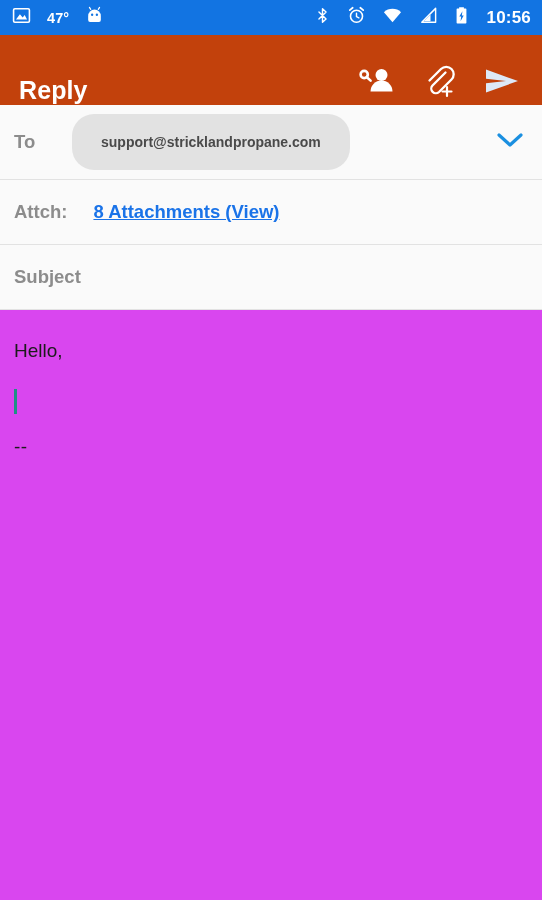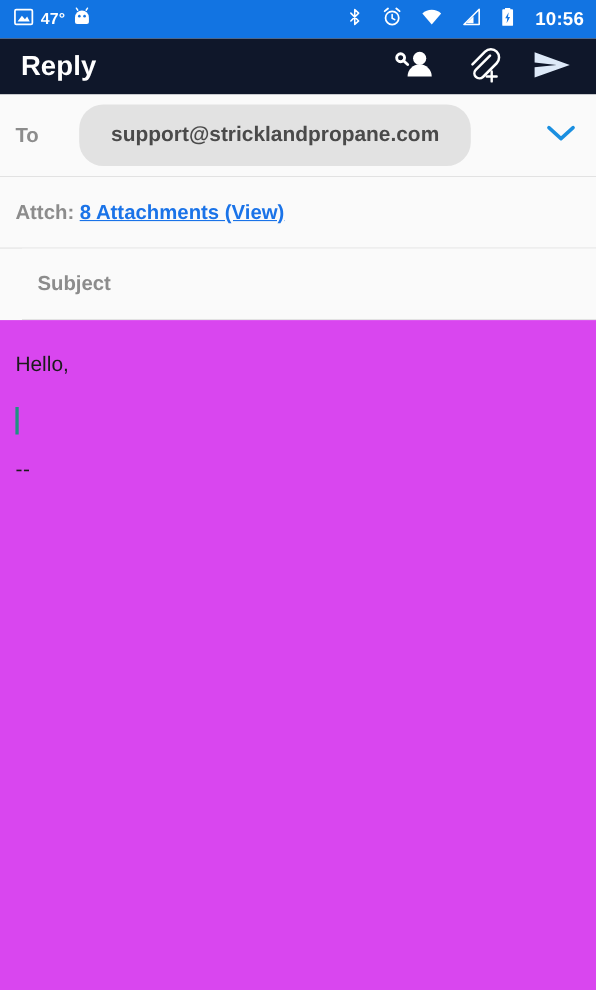--- a/index.html
+++ b/index.html
@@ -32,21 +32,21 @@
     display: flex;
     align-items: center;
     justify-content: space-between;
     padding: 0 11px 0 12px;
     flex: 0 0 auto;
     color: #ffffff;
   }
   .status-left {
     display: flex;
     align-items: center;
-    gap: 6px;
+    gap: 16px;
   }
   .status-right {
     display: flex;
     align-items: center;
     gap: 16px;
   }
   .status-temp {
     font-size: 14.5px;
     font-weight: bold;
     letter-spacing: 0.1px;
@@ -56,24 +56,24 @@
     font-size: 17px;
     font-weight: bold;
     color: #ffffff;
     letter-spacing: 0.2px;
     margin-left: 2px;
   }
   .sicon { display: block; }
 
   
   .app-bar {
-    height: 51px;
-    background: #0f172a;
-    display: flex;
-    align-items: center;
+    height: 70px;
+    background: #c2410c;
+    display: flex;
+    align-items: flex-end;
     padding: 0 17px 0 19px;
     flex: 0 0 auto;
   }
   .app-title {
     font-size: 25px;
     font-weight: bold;
     color: #ffffff;
     letter-spacing: 0.1px;
     flex: 1 1 auto;
   }
@@ -101,39 +101,39 @@
   }
   .field-row {
     display: flex;
     align-items: center;
     border-bottom: 1px solid #e2e2e2;
     background: #fafafa;
     padding: 0 12px 0 14px;
   }
   .row-to { height: 75px; }
   .row-attach { height: 65px; }
-  .row-subject { height: 65px; margin-left: 20px; }
+  .row-subject { height: 65px; }
 
   .field-label {
     font-size: 18.5px;
     color: #8c8c8c;
     flex: 0 0 auto;
   }
   .label-to { width: 58px; }
-  .label-attach { margin-right: 5px; }
+  .label-attach { margin-right: 26px; }
   .label-subject { margin-right: 14px; }
 
   .chip {
     background: #e2e2e2;
     border-radius: 22px;
     height: 56px;
     display: inline-flex;
     align-items: center;
     padding: 0 29px;
-    font-size: 19px;
+    font-size: 14px;
     color: #4a4a4a;
     cursor: text;
     max-width: 390px;
     overflow: hidden;
     white-space: nowrap;
   }
 
   .to-spacer { flex: 1 1 auto; }
 
   .chevron-btn {

